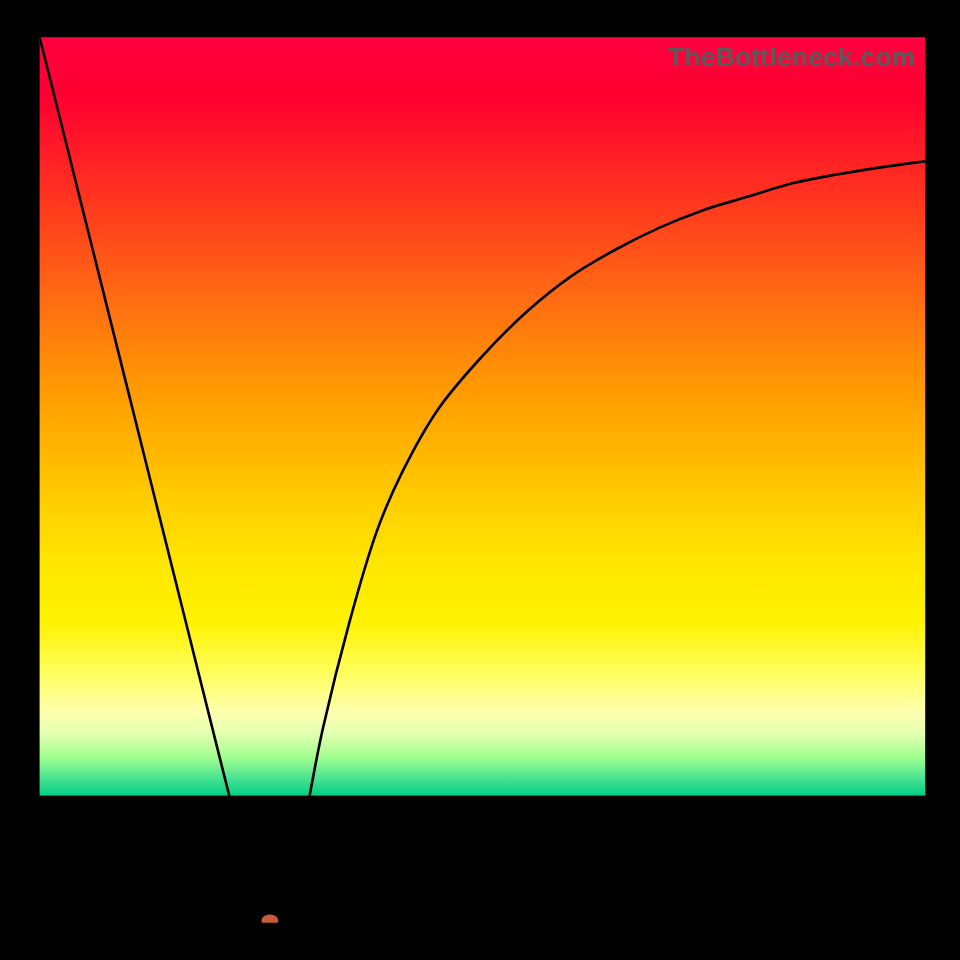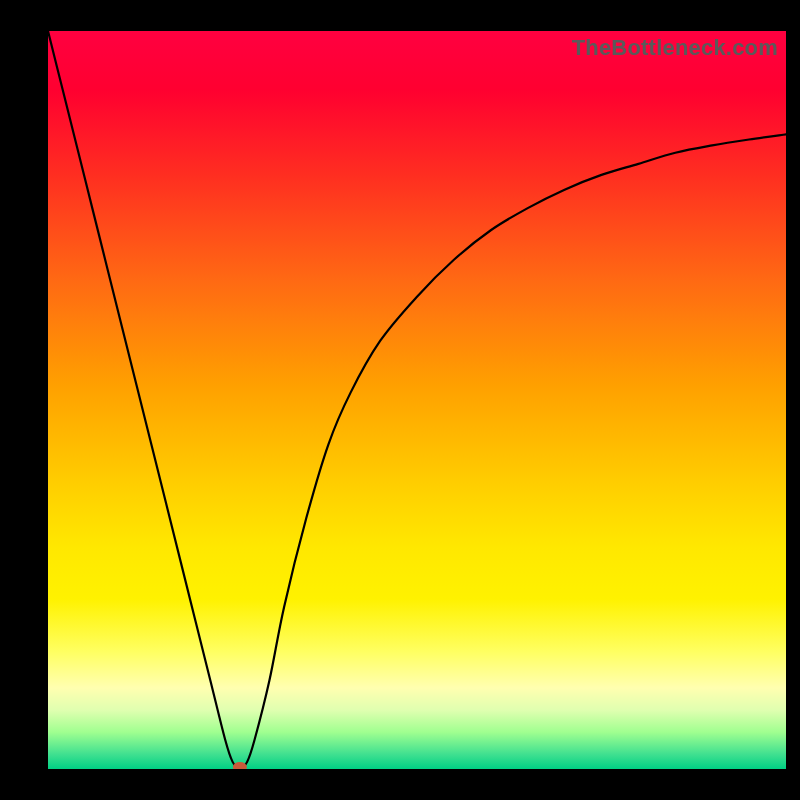--- a/index.html
+++ b/index.html
@@ -5,24 +5,24 @@
   * { margin: 0; padding: 0; box-sizing: border-box; }
   html, body { width: 800px; height: 800px; overflow: hidden; background: #000; }
   .frame {
     width: 800px;
     height: 800px;
     background: #000;
     position: relative;
   }
   .plot-area {
     position: absolute;
-    left: 48px;
+    left: 33px;
     top: 31px;
     width: 738px;
-    height: 738px;
+    height: 632px;
     background: linear-gradient(to bottom,
       #ff0040 0%,
       #ff0030 8%,
       #ff3020 20%,
       #ff6a13 34%,
       #ffa000 48%,
       #ffd000 62%,
       #ffe800 70%,
       #fff200 77%,
       #ffff60 84%,

